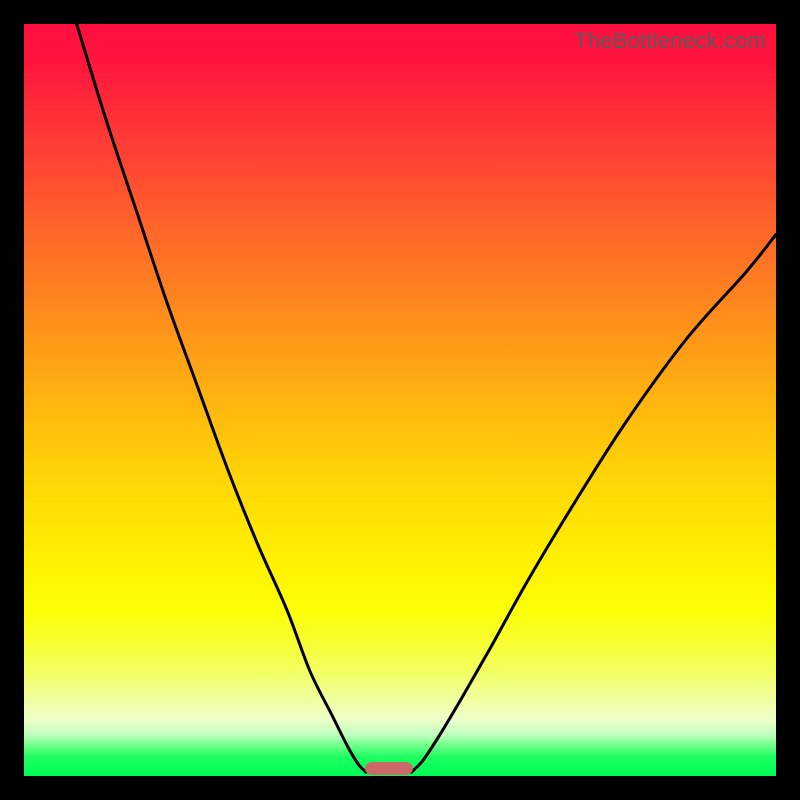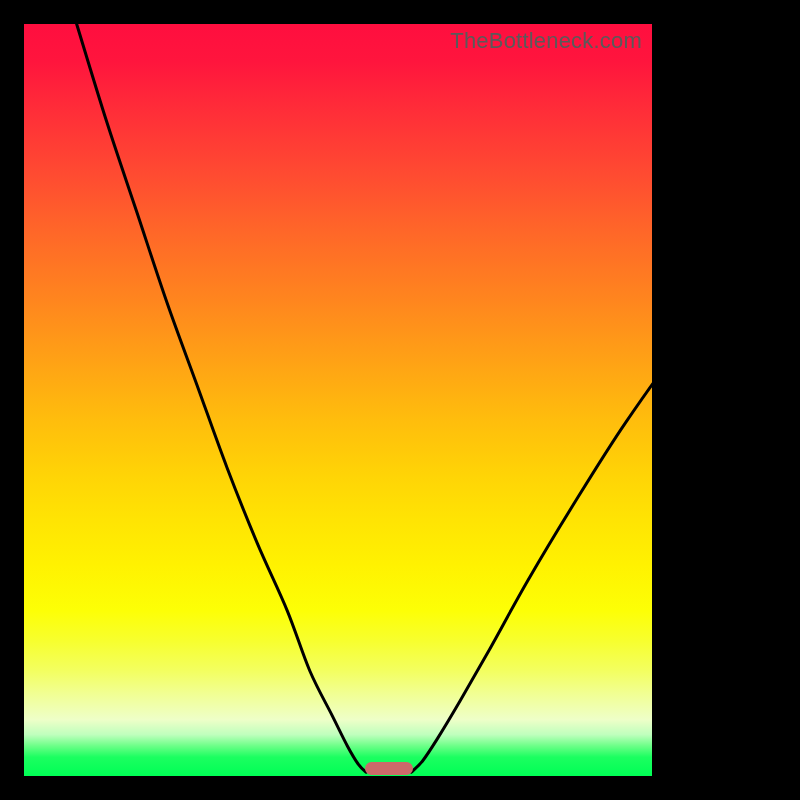--- a/index.html
+++ b/index.html
@@ -15,21 +15,21 @@
     position: absolute;
     left: 0; top: 0;
     width: 800px;
     height: 800px;
     background: #000;
   }
   .plot-area {
     position: absolute;
     left: 24px;
     top: 24px;
-    width: 628px;
+    width: 752px;
     height: 752px;
     
     background: linear-gradient(
       to bottom,
       #ff0e3f 0%,
       #ff153d 5%,
       #ff2f38 12%,
       #ff4b31 20%,
       #ff6828 28%,
       #ff831f 36%,

